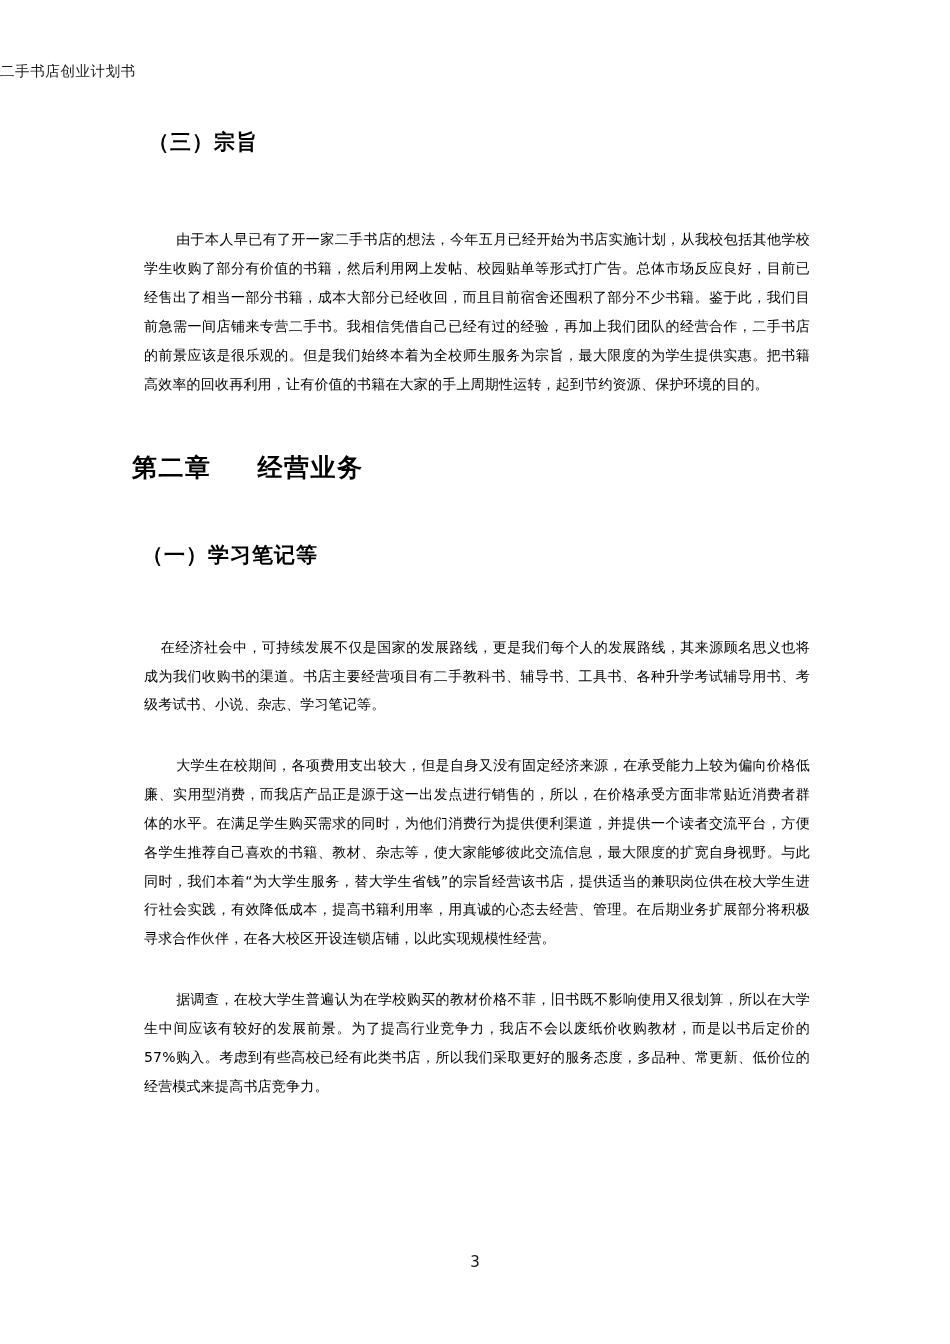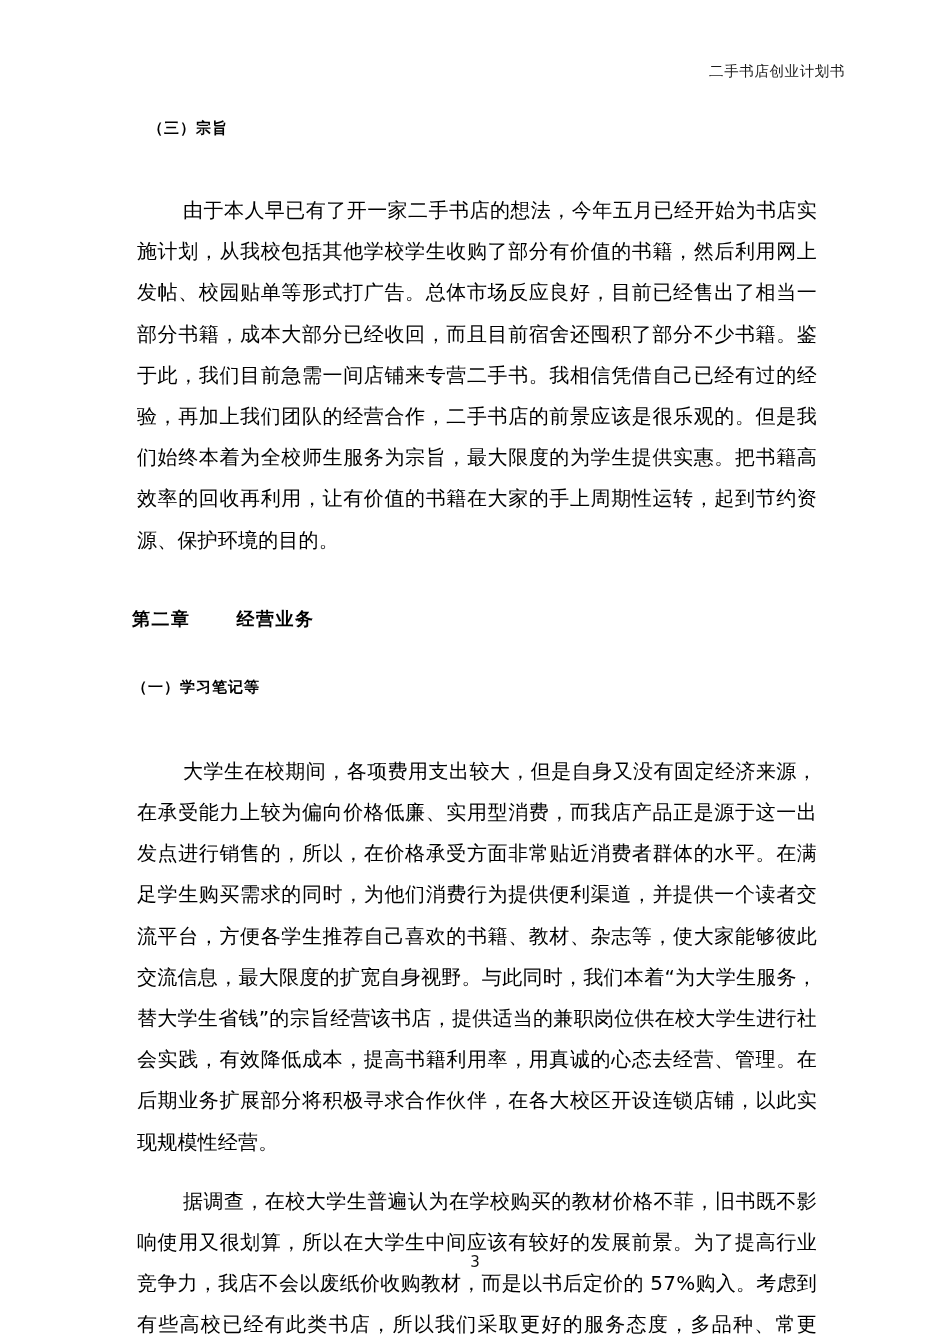--- a/index.html
+++ b/index.html
@@ -21,59 +21,59 @@
     top: 0;
     width: 950px;
     height: 1344px;
     background: #ffffff;
   }
   .header {
     position: absolute;
     top: 62px;
     left: 0;
     width: 845px;
-    text-align: right;
+    text-align: left;
     font-size: 14.5px;
     font-family: Liberation Mono, monospace;
     letter-spacing: 0.6px;
     color: #1a1a1a;
   }
   .content {
     position: absolute;
     top: 118px;
     left: 132px;
     width: 690px;
   }
   h2.heading-sub {
-    font-size: 15px;
+    font-size: 21px;
     font-weight: bold;
-    margin: 0;
+    margin: 10px;
     padding: 0;
     letter-spacing: 1px;
     line-height: 1.4;
   }
   .heading-sub.indent1 {
     margin-left: 16px;
   }
   h1.heading-chapter {
-    font-size: 18px;
+    font-size: 25px;
     font-weight: bold;
     margin: 0;
     padding: 0;
     letter-spacing: 1.5px;
     line-height: 1.4;
   }
   .chapter-gap {
     display: inline-block;
     width: 46px;
   }
   p.para {
-    font-size: 20px;
+    font-size: 14px;
     line-height: 2.06;
-    margin: 5px;
+    margin: 12px;
     padding: 0;
     text-align: justify;
     text-justify: inter-ideograph;
     letter-spacing: 0.2px;
   }
   .ind-2 { text-indent: 2.3em; }
   .ind-1 { text-indent: 1.2em; }
   .gap-40 { height: 40px; }
   .gap-46 { height: 46px; }
   .gap-8  { height: 8px; }
@@ -107,20 +107,21 @@
     <div class="gap-40"></div>
 
     <h1 class="heading-chapter"><span>第二章</span><span class="chapter-gap"></span><span>经营业务</span></h1>
 
     <div class="gap-46"></div>
 
     <h2 class="heading-sub">（一）学习笔记等</h2>
 
     <div class="gap-40"></div>
 
+    <p class="para ind-1">在经济社会中，可持续发展不仅是国家的发展路线，更是我们每个人的发展路线，其来源顾名思义也将成为我们收购书的渠道。书店主要经营项目有二手教科书、辅导书、工具书、各种升学考试辅导用书、考级考试书、小说、杂志、学习笔记等。</p>
 
     <div class="gap-8"></div>
 
     <p class="para ind-2">大学生在校期间，各项费用支出较大，但是自身又没有固定经济来源，在承受能力上较为偏向价格低廉、实用型消费，而我店产品正是源于这一出发点进行销售的，所以，在价格承受方面非常贴近消费者群体的水平。在满足学生购买需求的同时，为他们消费行为提供便利渠道，并提供一个读者交流平台，方便各学生推荐自己喜欢的书籍、教材、杂志等，使大家能够彼此交流信息，最大限度的扩宽自身视野。与此同时，我们本着“为大学生服务，替大学生省钱”的宗旨经营该书店，提供适当的兼职岗位供在校大学生进行社会实践，有效降低成本，提高书籍利用率，用真诚的心态去经营、管理。在后期业务扩展部分将积极寻求合作伙伴，在各大校区开设连锁店铺，以此实现规模性经营。</p>
 
     <div class="gap-8"></div>
 
     <p class="para ind-2">据调查，在校大学生普遍认为在学校购买的教材价格不菲，旧书既不影响使用又很划算，所以在大学生中间应该有较好的发展前景。为了提高行业竞争力，我店不会以废纸价收购教材，而是以书后定价的 57%购入。考虑到有些高校已经有此类书店，所以我们采取更好的服务态度，多品种、常更新、低价位的经营模式来提高书店竞争力。</p>
 
   </div>

